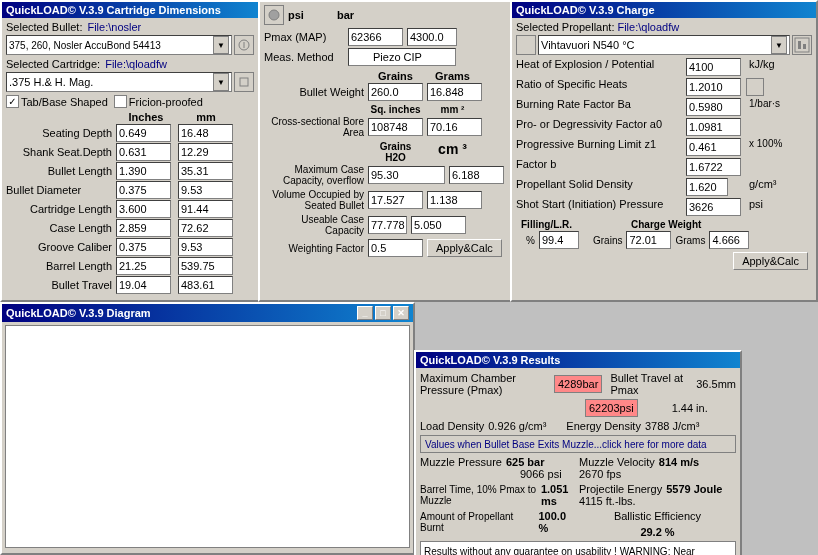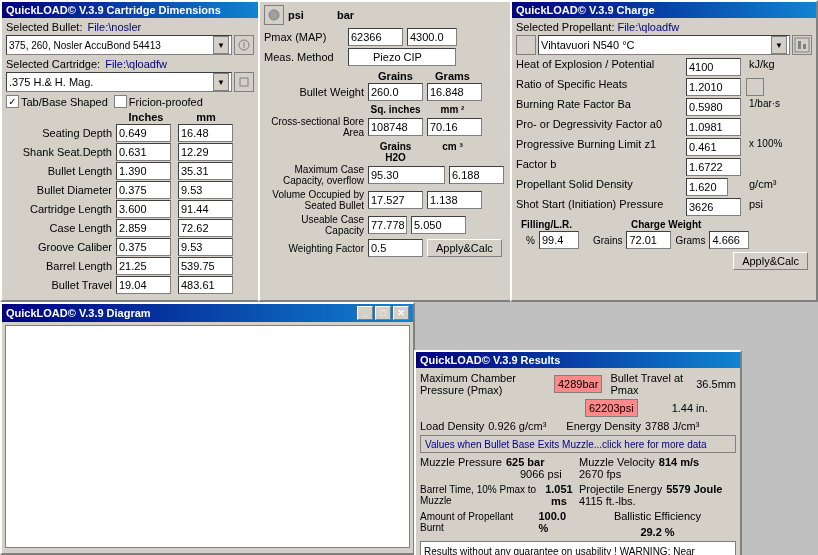--- a/index.html
+++ b/index.html
@@ -99,21 +99,21 @@
         <div style="display: grid; grid-template-columns: 110px 60px 60px; margin-bottom: 1px; align-items: center;">
         <span style="text-align:right;padding-right:4px;">Bullet Length</span>
         <div class="input-box" style="width:55px;">
           <span>1.390</span>
         </div>
         <div class="input-box" style="width:55px;margin-left:2px;">
           <span>35.31</span>
         </div>
       </div>
         <div style="display: grid; grid-template-columns: 110px 60px 60px; margin-bottom: 1px; align-items: center;">
-        <span style="text-align:right;padding-right:4px;">Bullet Diameter</span>
+        <span style="padding-right:4px;">Bullet Diameter</span>
         <div class="input-box" style="width:55px;">
           <span>0.375</span>
         </div>
         <div class="input-box" style="width:55px;margin-left:2px;">
           <span>9.53</span>
         </div>
       </div>
         <div style="display: grid; grid-template-columns: 110px 60px 60px; margin-bottom: 1px; align-items: center;">
         <span style="text-align:right;padding-right:4px;">Cartridge Length</span>
         <div class="input-box" style="width:55px;">
@@ -215,21 +215,21 @@
       <div class="input-box" style="width:55px;">
         <span>108748</span>
       </div>
       <div class="input-box" style="width:55px;">
         <span>70.16</span>
       </div>
     </div>
 
     <div style="display:flex;gap:2px;margin-bottom:1px;padding-left:104px;">
       <span style="font-weight:bold;width:55px;text-align:center;font-size:10px;">Grains H2O</span>
-      <span style="font-weight:bold;width:55px;text-align:center;font-size:10px;">cm ³</span>
+      <span style="font-weight:bold;width:55px;text-align:center;font-size:14px;">cm ³</span>
     </div>
     <div style="display:flex;align-items:center;margin-bottom:3px;gap:4px;">
       <span style="width:100px;text-align:right;font-size:10px;">Maximum Case Capacity, overflow</span>
       <div class="input-box" style="width:77px;">
         <span>95.30</span>
       </div>
       <div class="input-box" style="width:55px;">
         <span>6.188</span>
       </div>
     </div>
@@ -428,21 +428,21 @@
         </div>
         <div>
           <span>2670 fps</span>
         </div>
       </div>
     </div>
     <div style="display:grid;grid-template-columns:1fr 1fr;gap:2px;margin-bottom:3px;">
       <div>
         <div style="display:flex;align-items:center;gap:4px;">
           <span style="font-size:10px;">Barrel Time, 10% Pmax to Muzzle</span>
-          <span style="font-weight:bold;text-align:center;">1.051 ms</span>
+          <span style="font-weight:bold;">1.051 ms</span>
         </div>
       </div>
       <div>
         <div style="display:flex;align-items:center;gap:4px;">
           <span>Projectile Energy</span>
           <span style="font-weight:bold;">5579 Joule</span>
         </div>
         <div>
           <span>4115 ft.-lbs.</span>
         </div>

